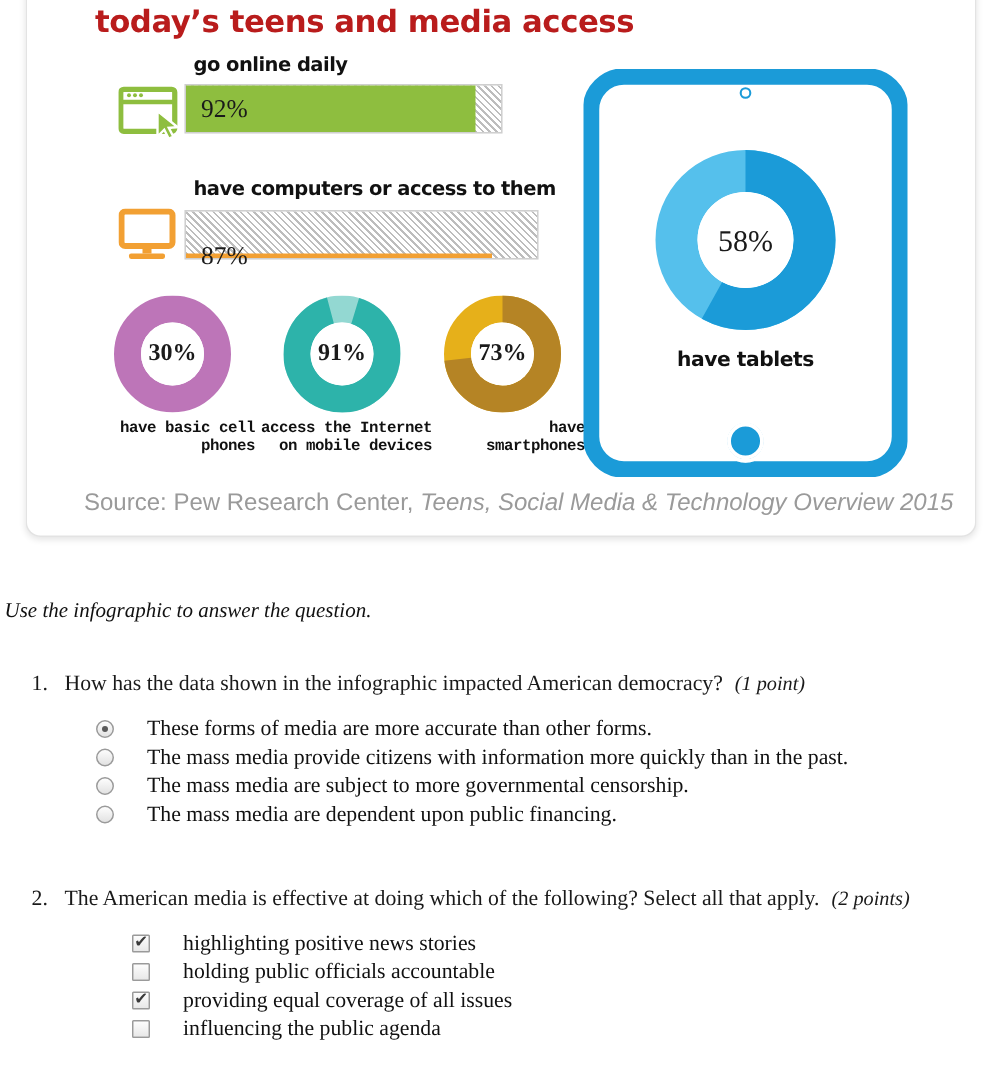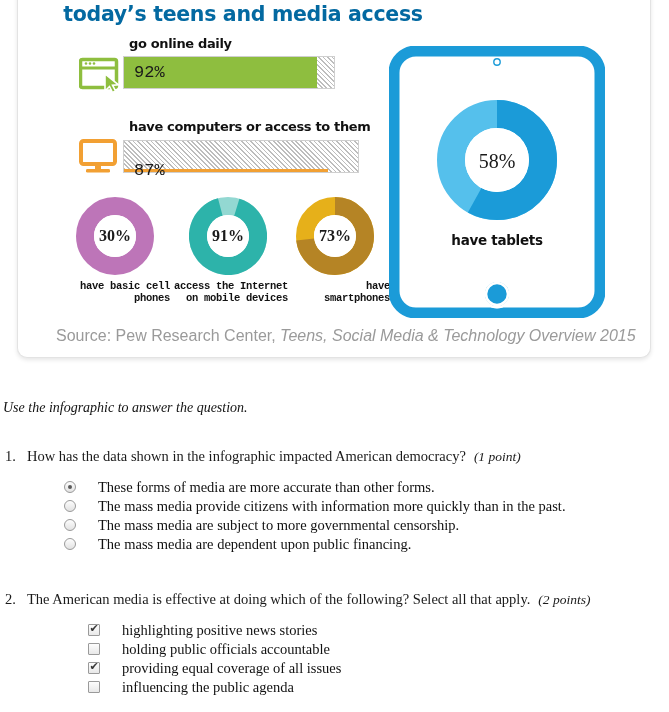--- a/index.html
+++ b/index.html
@@ -34,21 +34,21 @@
   #infographic-title {
     position: absolute;
     left: 0;
     top: 8px;
     width: 450px;
     text-align: center;
     font-family: "DejaVu Sans", sans-serif;
     font-weight: bold;
     font-size: 20.5px;
     letter-spacing: -0.3px;
-    color: #0369a1;
+    color: #b91c1c;
   }
 
   
   .bar-block { position: absolute; }
   .bar-heading {
     position: absolute;
     font-family: "DejaVu Sans", sans-serif;
     font-weight: bold;
     font-size: 13px;
     letter-spacing: -0.35px;
@@ -66,21 +66,21 @@
     border: 1px solid #cfcfcf;
     box-sizing: border-box;
   }
   .bar-fill {
     position: absolute;
     left: 0; top: 0; bottom: 0;
     display: flex;
     align-items: center;
   }
   .bar-value {
-    font-family: Liberation Mono, monospace;
+    font-family: Liberation Serif, serif;
     font-size: 17px;
     color: #1a1a1a;
     padding-left: 10px;
   }
 
   
   .bar-icon { position: absolute; }
 
   
   .donut-item { position: absolute; text-align: center; }
@@ -149,21 +149,21 @@
     top: 0;
     font-family: "Liberation Serif", serif;
     font-style: italic;
     font-size: 14px;
     color: #111111;
   }
 
   .question { position: absolute; left: 0; width: 669px; }
   .question-head {
     position: relative;
-    padding-left: 5px;
+    padding-left: 21px;
     font-size: 14.5px;
     line-height: 18px;
     white-space: nowrap;
   }
   .q-number { display: inline-block; width: 22px; }
   .q-points { font-style: italic; font-size: 13.5px; padding-left: 8px; }
 
   .options { margin-top: 12px; padding-left: 64px; }
   .option-row {
     display: flex;

